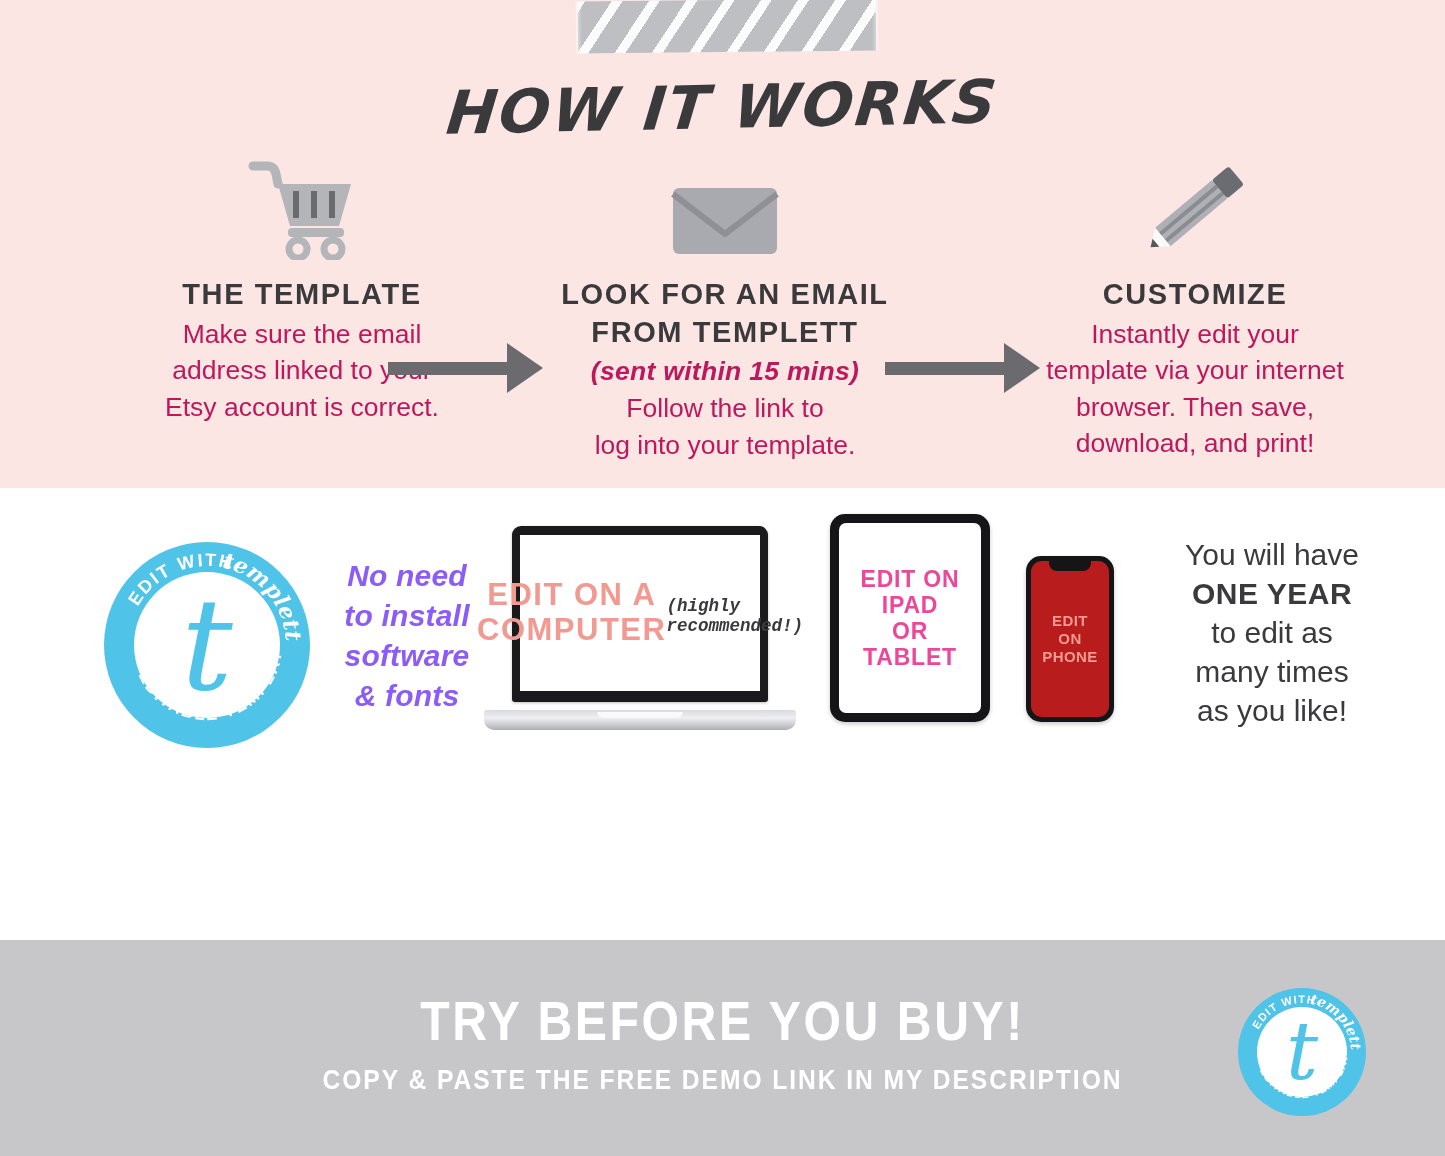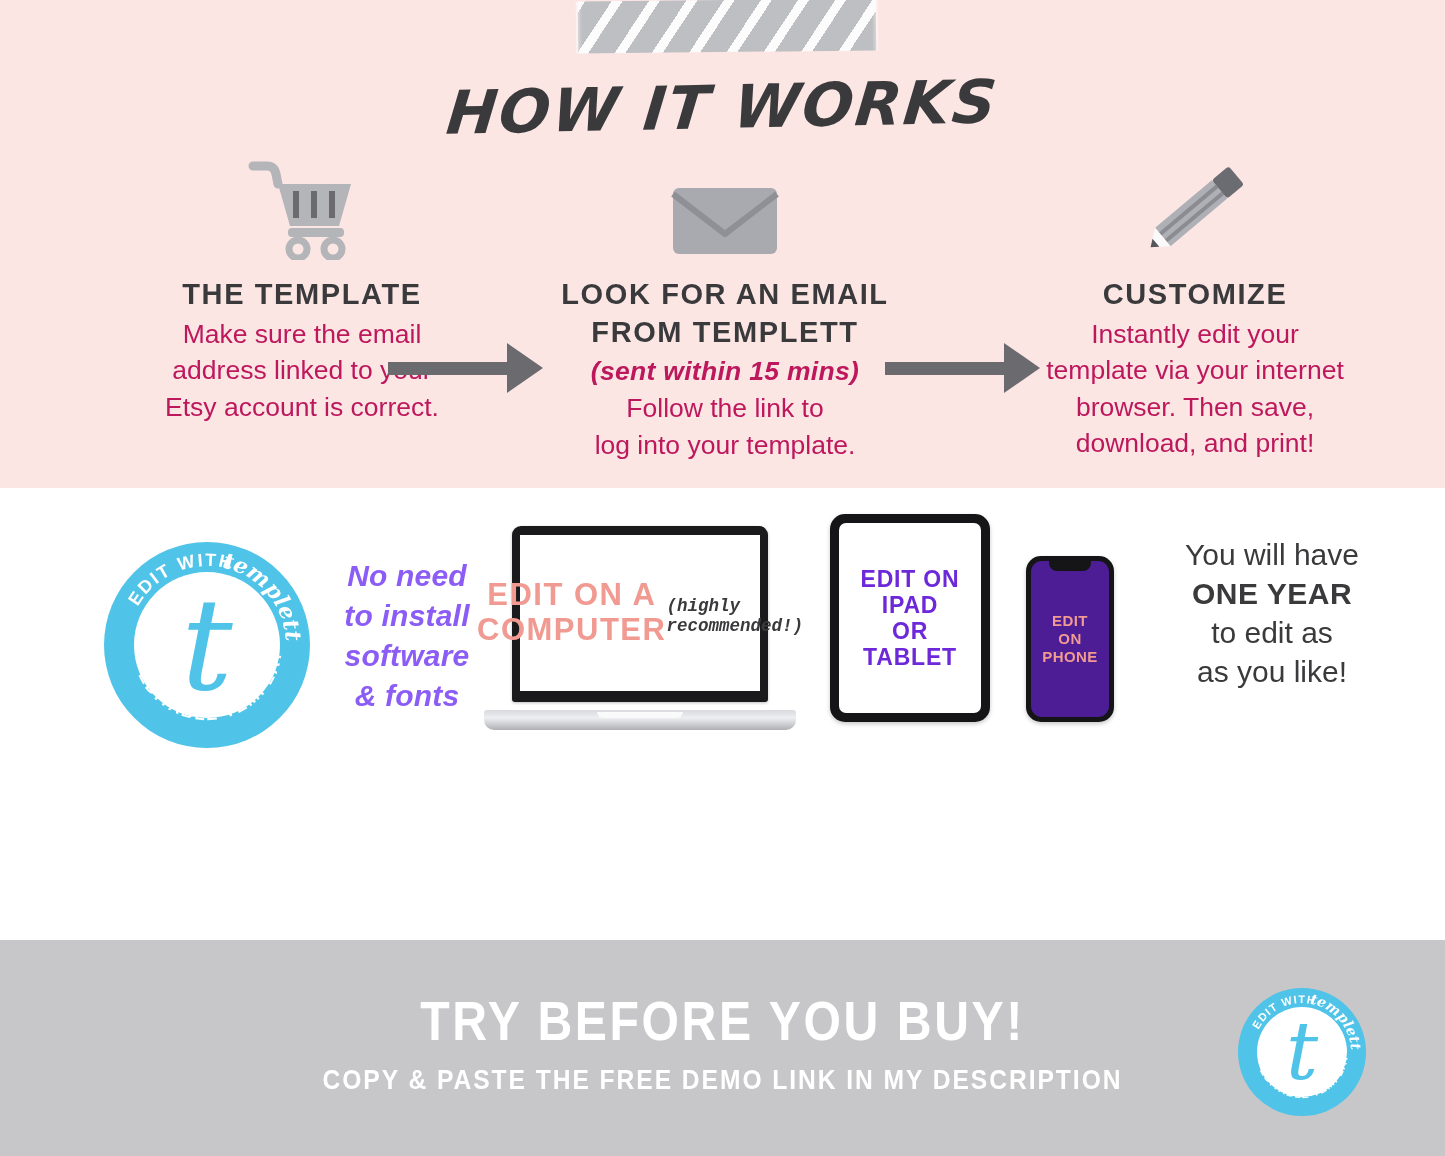--- a/index.html
+++ b/index.html
@@ -163,33 +163,33 @@
 
   
   .ipad {
     position: absolute; left: 830px; top: 514px; width: 160px; height: 208px;
     background: #151517; border-radius: 15px; padding: 9px;
     box-shadow: 0 2px 4px rgba(0,0,0,.22);
   }
   .ipad .screen {
     width:100%; height:100%; background:#fff; border-radius: 7px;
     display:flex; align-items:center; justify-content:center; text-align:center;
-    color:#6d28d9; font-family:"Liberation Sans",sans-serif;
+    color:#ec4899; font-family:"Liberation Sans",sans-serif;
     font-size: 23px; font-weight:700; letter-spacing:.8px; line-height:1.14;
   }
 
   
   .phone {
     position: absolute; left: 1026px; top: 556px; width: 88px; height: 166px;
     background: #151517; border-radius: 15px; padding: 5px;
     box-shadow: 0 2px 4px rgba(0,0,0,.22);
   }
   .phone .screen {
     position: relative;
-    width:100%; height:100%; background:#4c1d95; border-radius: 11px;
+    width:100%; height:100%; background:#b91c1c; border-radius: 11px;
     display:flex; align-items:center; justify-content:center; text-align:center;
     color:#F09A92; font-family:"Liberation Sans",sans-serif;
     font-size: 15px; font-weight:700; letter-spacing:.4px; line-height:1.18;
   }
   .phone .notch {
     position:absolute; left:50%; top:0; transform:translateX(-50%);
     width: 42px; height: 10px; background:#151517; border-radius: 0 0 8px 8px;
   }
 
   .one-year {
@@ -385,20 +385,21 @@
         <div>ON</div>
         <div>PHONE</div>
       </div>
     </div>
   </div>
 
   <div class="one-year">
     <div>You will have</div>
     <div class="strong">ONE YEAR</div>
     <div>to edit as</div>
+    <div>many times</div>
     <div>as you like!</div>
   </div>
 
 
   <div class="footer">
     <div class="footer-title">TRY BEFORE YOU BUY!</div>
     <div class="footer-sub">COPY &amp; PASTE THE FREE DEMO LINK IN MY DESCRIPTION</div>
   </div>
 
   <div class="badge badge-footer">

